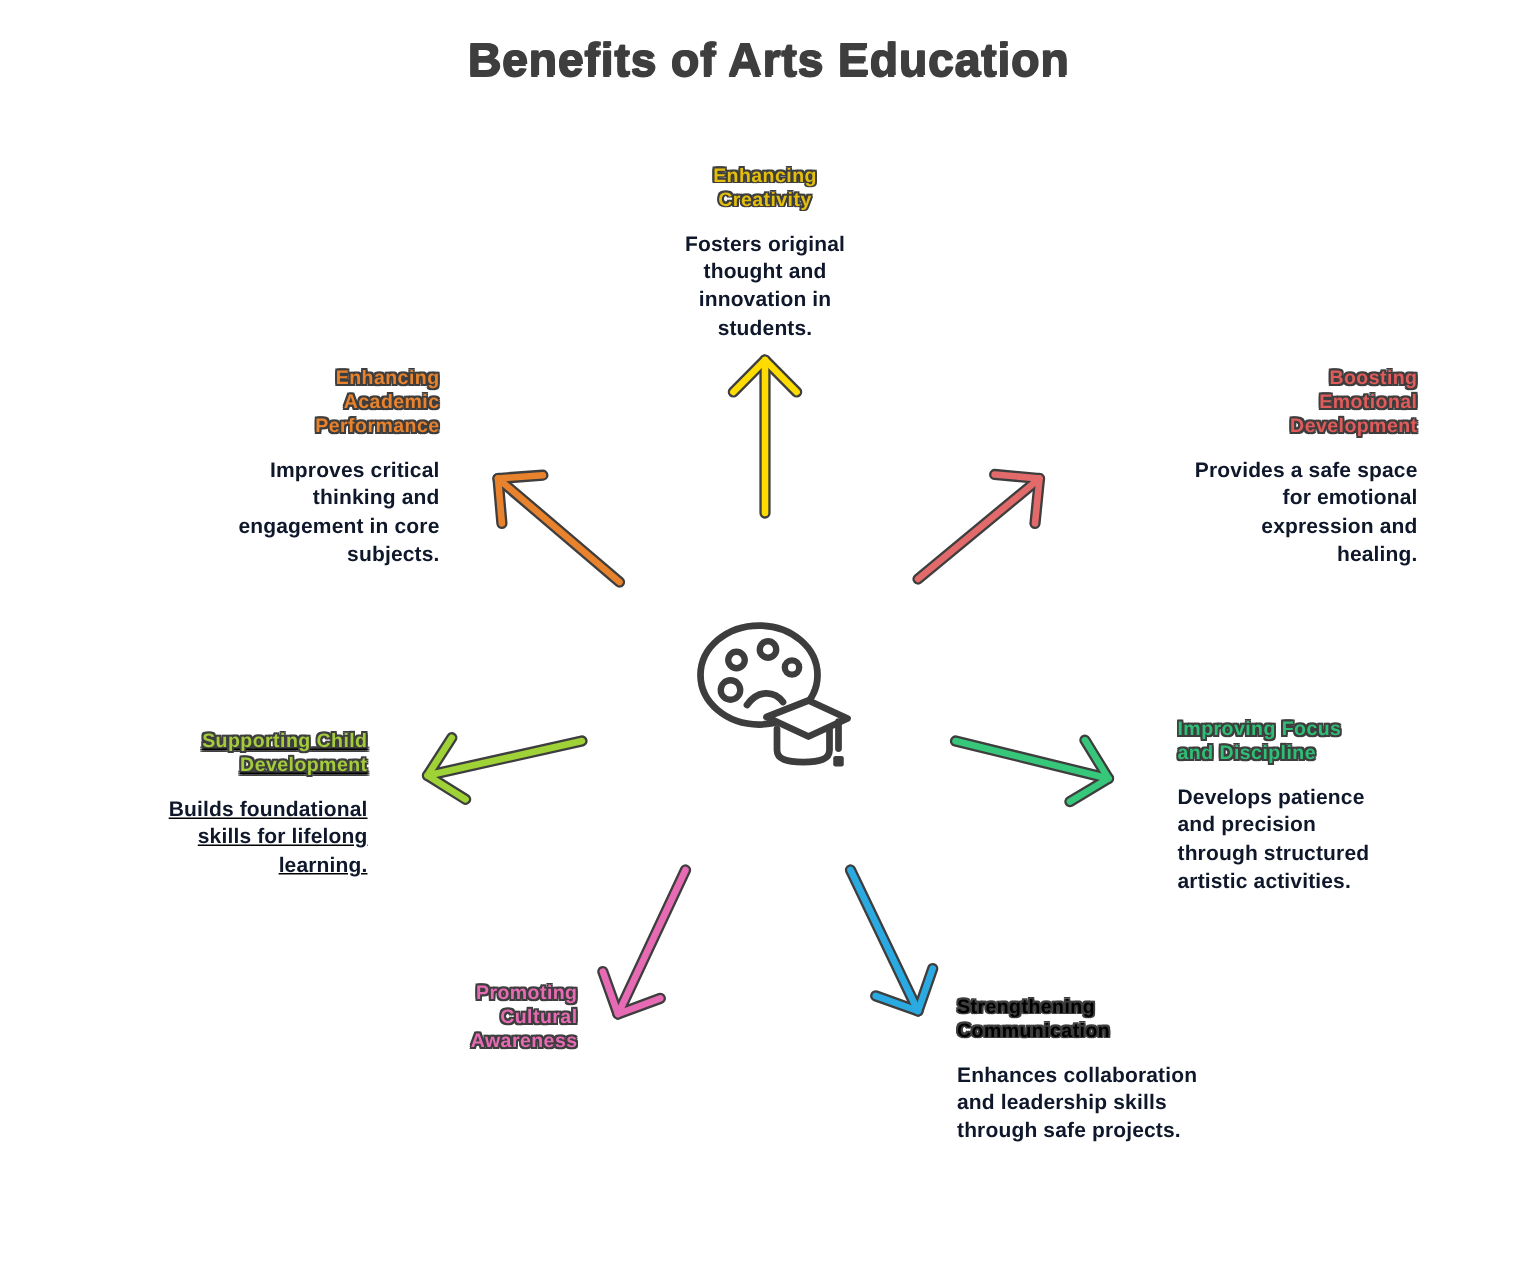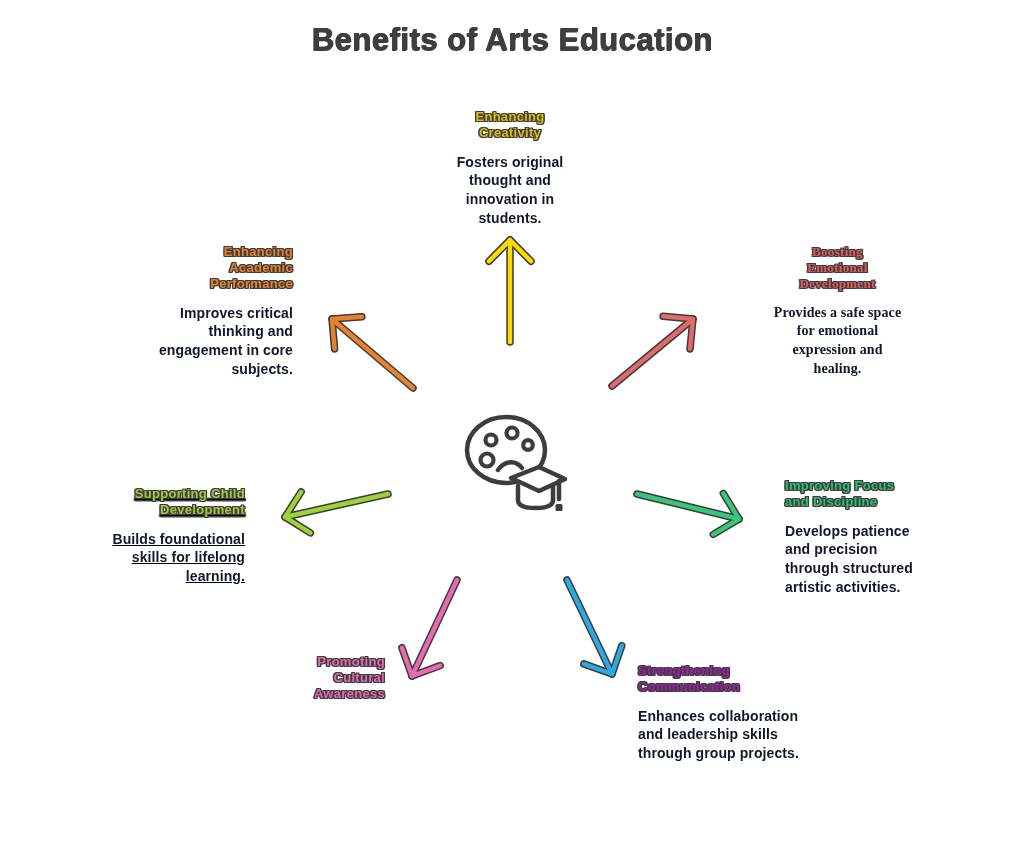--- a/index.html
+++ b/index.html
@@ -23,21 +23,21 @@
       -1.2px  1.2px 0 #3e3e3e, 1.2px  1.2px 0 #3e3e3e,
       -1.2px 0 0 #3e3e3e, 1.2px 0 0 #3e3e3e,
       0 -1.2px 0 #3e3e3e, 0 1.2px 0 #3e3e3e;
   }
   .body{
     margin-top:12px;font-size:14px;font-weight:700;line-height:1.34;
     color:#0f172a;white-space:pre-line;letter-spacing:.1px;
   }
   .n-top{left:410px;top:109px;width:200px;text-align:center;}
   .n-topleft{left:93px;top:244px;width:200px;text-align:right;}
-  .n-topright{left:730px;top:244px;width:215px;text-align:center;font-family:Liberation Serif, serif;}
+  .n-topright{left:730px;top:244px;width:215px;text-align:right;}
   .n-right{left:785px;top:478px;width:215px;text-align:left;}
   .n-left{left:45px;top:486px;width:200px;text-align:right;text-decoration:underline;}
   .n-bottomleft{left:185px;top:654px;width:200px;text-align:right;}
   .n-bottomright{left:638px;top:663px;width:220px;text-align:left;}
 </style>
 </head>
 <body>
 
 <div class="canvas">
 
@@ -127,25 +127,25 @@
   <div class="node n-right">
     <div class="heading" style="color: rgb(47, 190, 118);">Improving Focus
 and Discipline</div>
     <div class="body">Develops patience
 and precision
 through structured
 artistic activities.</div>
   </div>
 
   <div class="node n-bottomright">
-    <div class="heading" style="color: #a21caf;">Strengthening
+    <div class="heading" style="color: #000000;">Strengthening
 Communication</div>
     <div class="body">Enhances collaboration
 and leadership skills
-through group projects.</div>
+through safe projects.</div>
   </div>
 
   <div class="node n-bottomleft">
     <div class="heading" style="color: rgb(231, 107, 180);">Promoting
 Cultural
 Awareness</div>
   </div>
 
   <div class="node n-left">
     <div class="heading" style="color: rgb(163, 203, 59);">Supporting Child

